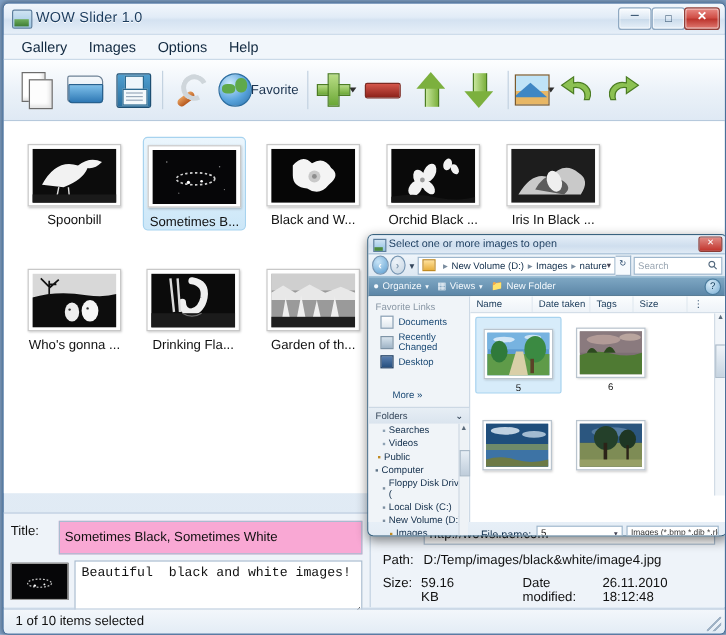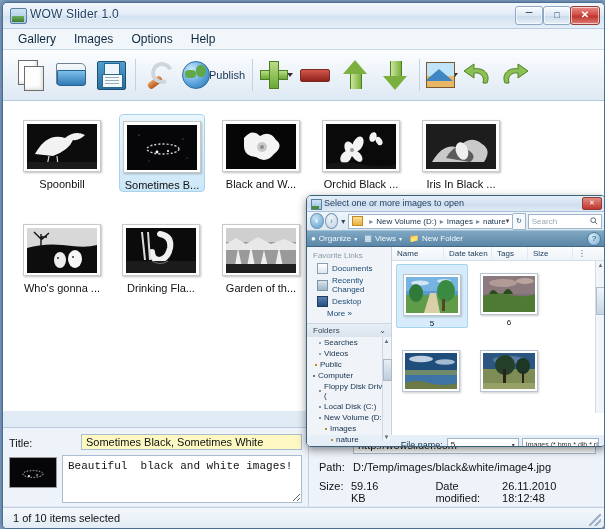--- a/index.html
+++ b/index.html
@@ -178,22 +178,22 @@
   #infopanel{
     position:absolute;left:0;bottom:22px;right:0;height:78px;
     background:#eef3f9;border-top:1px solid #b9cade;
     display:flex;
   }
   #info-left{width:305px;padding:6px 6px 0 6px;box-sizing:border-box;}
   #info-right{flex:1;padding:8px 8px 0 10px;box-sizing:border-box;border-left:1px solid #c2d2e2;}
   .fieldrow{display:flex;align-items:flex-start;margin-bottom:5px;}
   .flabel{width:40px;font-size:11px;color:#111;padding-top:3px;}
   .finput{
-    flex:1;border:1px solid #a9bcd0;background:#fef9c3;
-    font-size:11px;color:#111;padding:3px 4px;box-sizing:border-box;height:16px;margin-left:32px;
+    flex:1;border:1px solid #a9bcd0;background:#f9a8d4;
+    font-size:11px;color:#111;padding:3px 4px;box-sizing:border-box;height:28px;
   }
   .ftextarea{
     flex:1;border:1px solid #a9bcd0;background:#fff;
     font-size:11px;color:#111;padding:4px 5px;box-sizing:border-box;height:48px;font-family:Liberation Mono, monospace;
   }
   #preview-thumb{
     width:46px;height:29px;margin-right:5px;margin-top:2px;border:1px solid #999;
     overflow:hidden;background:#000;
   }
   .inforow{display:flex;align-items:flex-start;margin-bottom:7px;font-size:11px;color:#111;}
@@ -301,21 +301,21 @@
     padding:1px 0 1px 10px;
   }
   .nav-item .nic{width:9px;height:9px;margin-right:4px;flex:none;}
   .nic.doc{background:linear-gradient(#fff,#dfe7ee);border:1px solid #8aa0b4;}
   .nic.rec{background:linear-gradient(#d8e4ee,#9fb4c6);border:1px solid #7d93a6;}
   .nic.desk{background:linear-gradient(#5a7fb0,#27507f);border:1px solid #1d3d63;}
   .nic.fold{background:linear-gradient(#ffe19a,#e8b03f);border:1px solid #c08b23;}
   .nic.searchf{background:linear-gradient(#e9eff4,#c4d2de);border:1px solid #8fa3b5;}
   .nic.pc{background:linear-gradient(#c8d6e2,#7e94a8);border:1px solid #5f7488;}
   .nic.drive{background:linear-gradient(#e8eef4,#aebdcb);border:1px solid #7d8fa1;}
-  .nav-more{font-size:8px;color:#1b4a75;padding:1px 0 2px 20px;}
+  .nav-more{font-size:8px;color:#1b4a75;padding:1px 0 2px 20px;margin-top:16px;}
   #folders-head{
     display:flex;align-items:center;justify-content:space-between;
     font-size:8px;color:#36475a;border-top:1px solid #ccd8e4;
     margin-top:3px;padding:2px 5px 2px 6px;
     background:linear-gradient(#e7eef5,#dae4ee);
   }
   #folder-tree{position:relative;}
   .tree-item{display:flex;align-items:center;font-size:8px;color:#14304d;padding:1px 0;}
   .tree-item .nic{margin-right:3px;}
   #tree-scroll{
@@ -434,21 +434,21 @@
     <div class="tb-btn">
       <span class="ic ic-tool">
         <span class="handle"></span>
           <span class="head"></span>
       </span>
     </div>
 
     <div class="tb-btn" style="width:32px">
       <span class="ic ic-globe"></span>
     </div>
-    <span class="publish-label">Publish</span>
+    <span class="publish-label">Favorite</span>
 
     <div class="tb-sep"></div>
 
     <div class="tb-btn" style="width:34px">
       <span class="ic ic-plus">
         <span class="bar h"></span>
           <span class="bar v"></span>
       </span>
     </div>
     <span class="tb-caret"></span>

